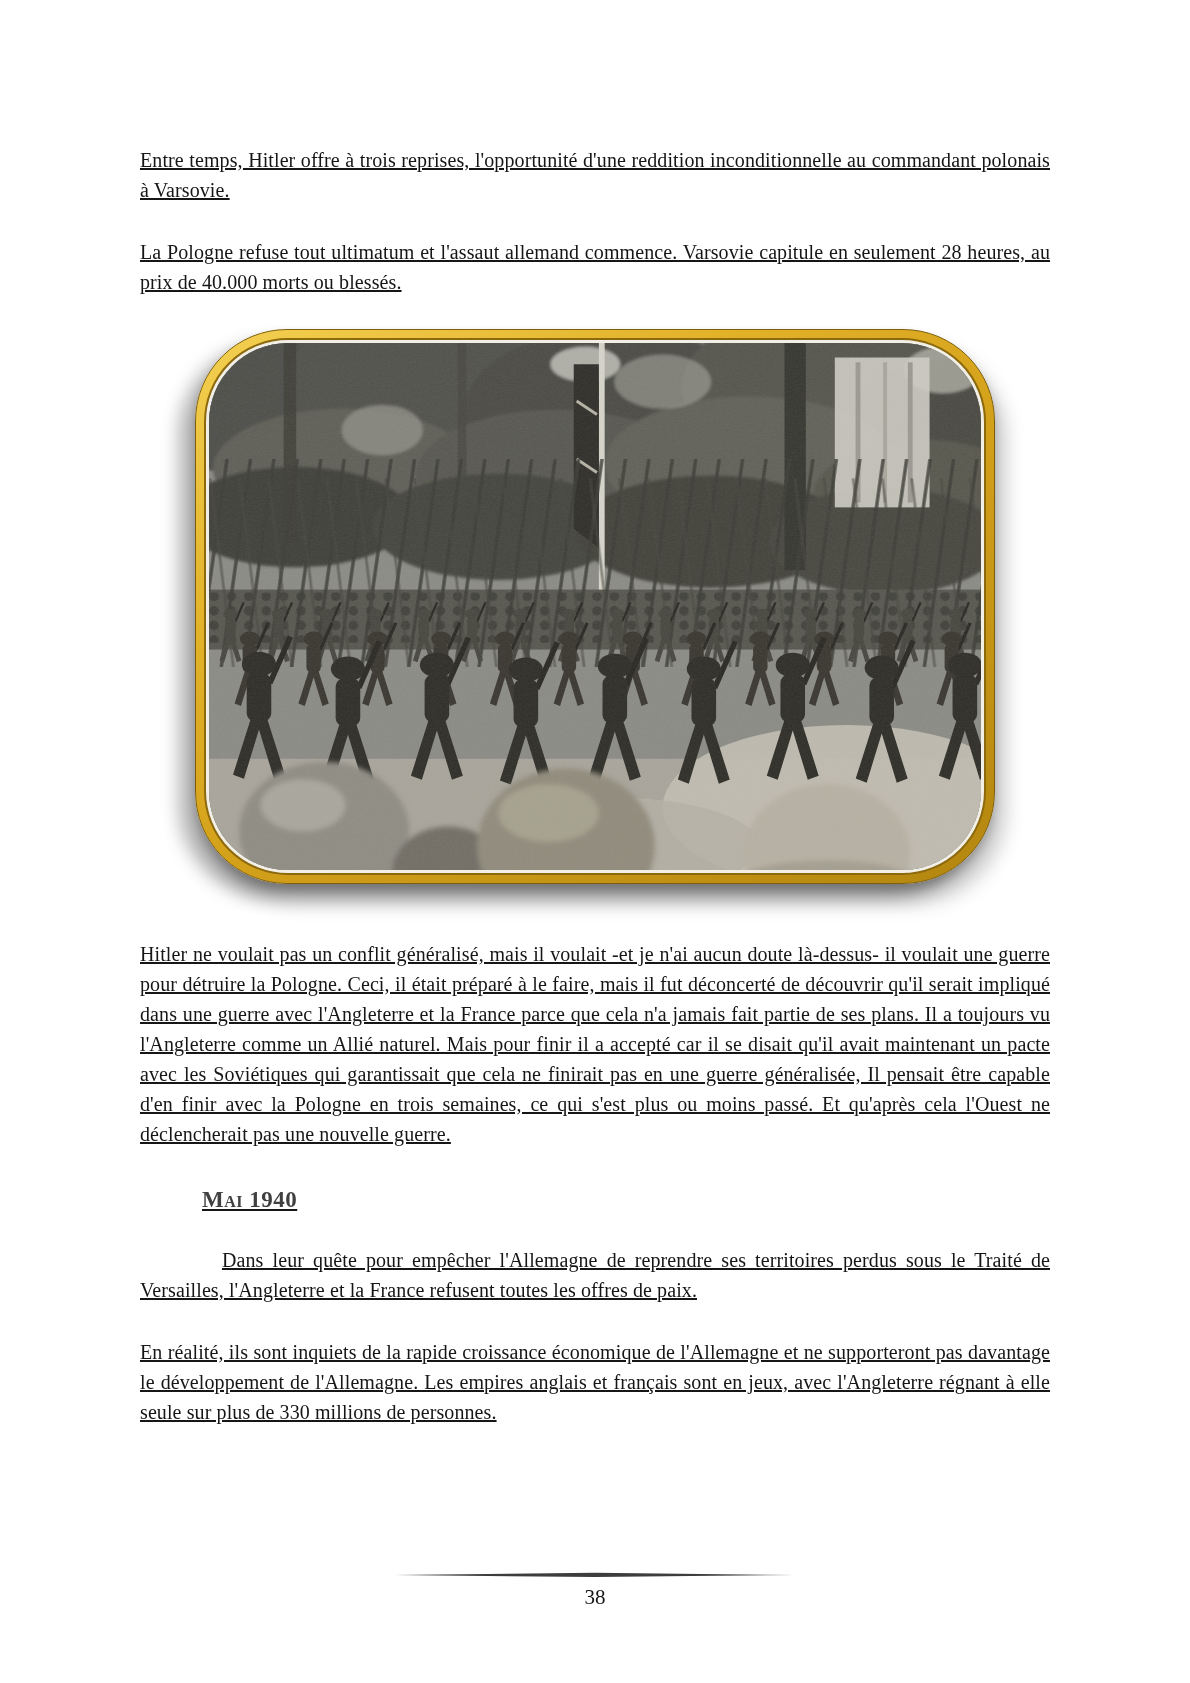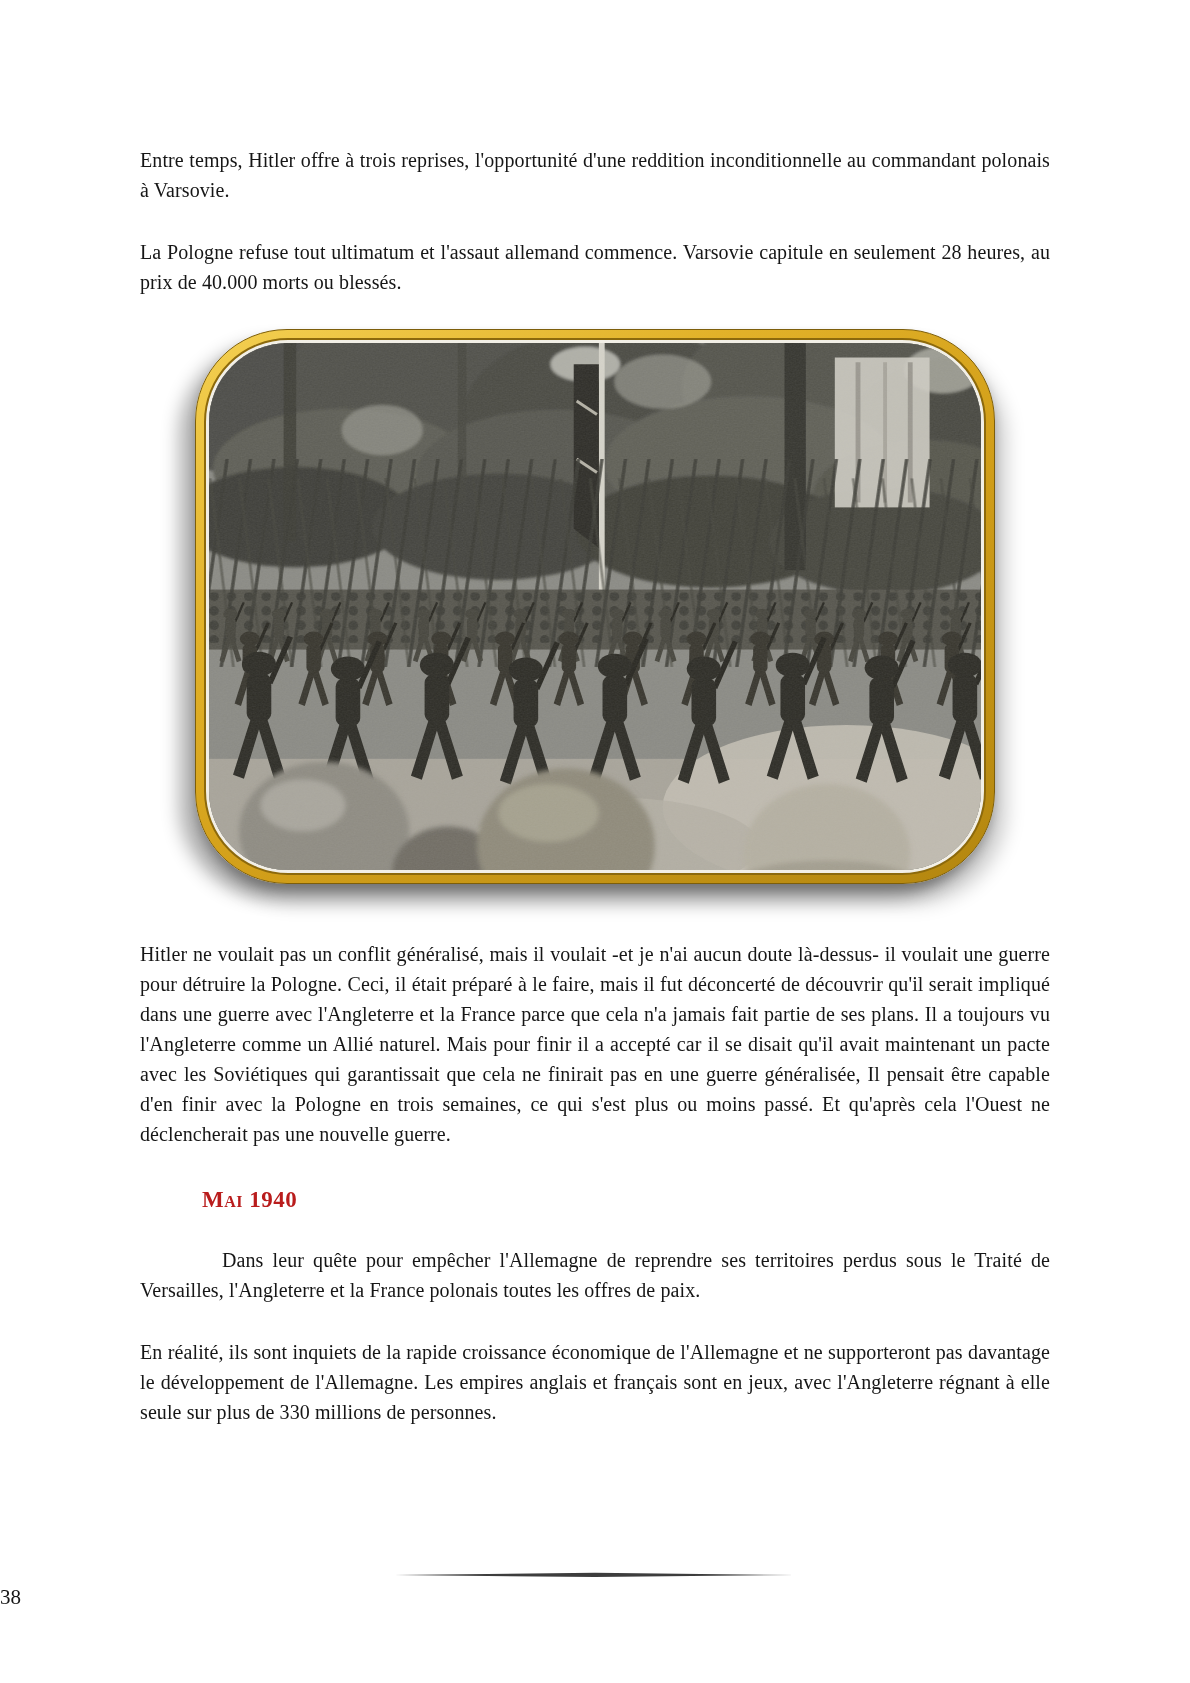--- a/index.html
+++ b/index.html
@@ -8,20 +8,21 @@
     width: 1190px; height: 1683px;
     font-family: "Liberation Serif", "DejaVu Serif", serif;
     color: #161616;
     overflow: hidden;
   }
   .page {
     position: relative;
     width: 1190px; height: 1349px;
     padding: 145px 140px 1px 140px;
     background: #ffffff;
+    text-decoration: underline;
   }
   p.para {
     font-size: 20px;
     line-height: 30px;
     text-align: justify;
     margin: 0 0 32px 0;
     letter-spacing: 0.1px;
   }
   p.para.indent-first { text-indent: 82px; }
 
@@ -56,28 +57,29 @@
   .photo-clip svg { display: block; width: 100%; height: 100%; }
 
   
   h2.section-heading {
     margin: 36px 0 30px 62px;
     font-size: 23px;
     line-height: 30px;
     font-weight: 600;
     font-variant: small-caps;
     letter-spacing: 0.5px;
-    color: #b91c1c;
+    color: #404040;
   }
 
   
   .footer {
     position: absolute;
     left: 0; right: 0;
     top: 1572px;
+    text-align: center;
   }
   .footer .divider { display: block; margin: 0 auto; }
   .footer .page-number {
     margin-top: 7px;
     font-size: 21px;
     color: #161616;
   }
 </style>
 </head>
 <body>
@@ -230,21 +232,21 @@
           </svg>
         </div>
       </div>
     </div>
   </figure>
 
   <p class="para">Hitler ne voulait pas un conflit généralisé, mais il voulait -et je n'ai aucun doute là-dessus- il voulait une guerre pour détruire la Pologne. Ceci, il était préparé à le faire, mais il fut déconcerté de découvrir qu'il serait impliqué dans une guerre avec l'Angleterre et la France parce que cela n'a jamais fait partie de ses plans. Il a toujours vu l'Angleterre comme un Allié naturel. Mais pour finir il a accepté car il se disait qu'il avait maintenant un pacte avec les Soviétiques qui garantissait que cela ne finirait pas en une guerre généralisée, Il pensait être capable d'en finir avec la Pologne en trois semaines, ce qui s'est plus ou moins passé. Et qu'après cela l'Ouest ne déclencherait pas une nouvelle guerre.</p>
 
   <h2 class="section-heading">Mai 1940</h2>
 
-  <p class="para indent-first">Dans leur quête pour empêcher l'Allemagne de reprendre ses territoires perdus sous le Traité de Versailles, l'Angleterre et la France polonais toutes les offres de paix.</p>
+  <p class="para indent-first">Dans leur quête pour empêcher l'Allemagne de reprendre ses territoires perdus sous le Traité de Versailles, l'Angleterre et la France refusent toutes les offres de paix.</p>
 
   <p class="para">En réalité, ils sont inquiets de la rapide croissance économique de l'Allemagne et ne supporteront pas davantage le développement de l'Allemagne. Les empires anglais et français sont en jeux, avec l'Angleterre régnant à elle seule sur plus de 330 millions de personnes.</p>
 
   <div class="footer">
     <svg class="divider" width="400" height="6" viewBox="0 0 400 6" aria-hidden="true">
       <polygon points="0,3 200,0.8 400,3 200,5" fill="#3d3d3d"></polygon>
     </svg>
     <div class="page-number">38</div>
   </div>
 

